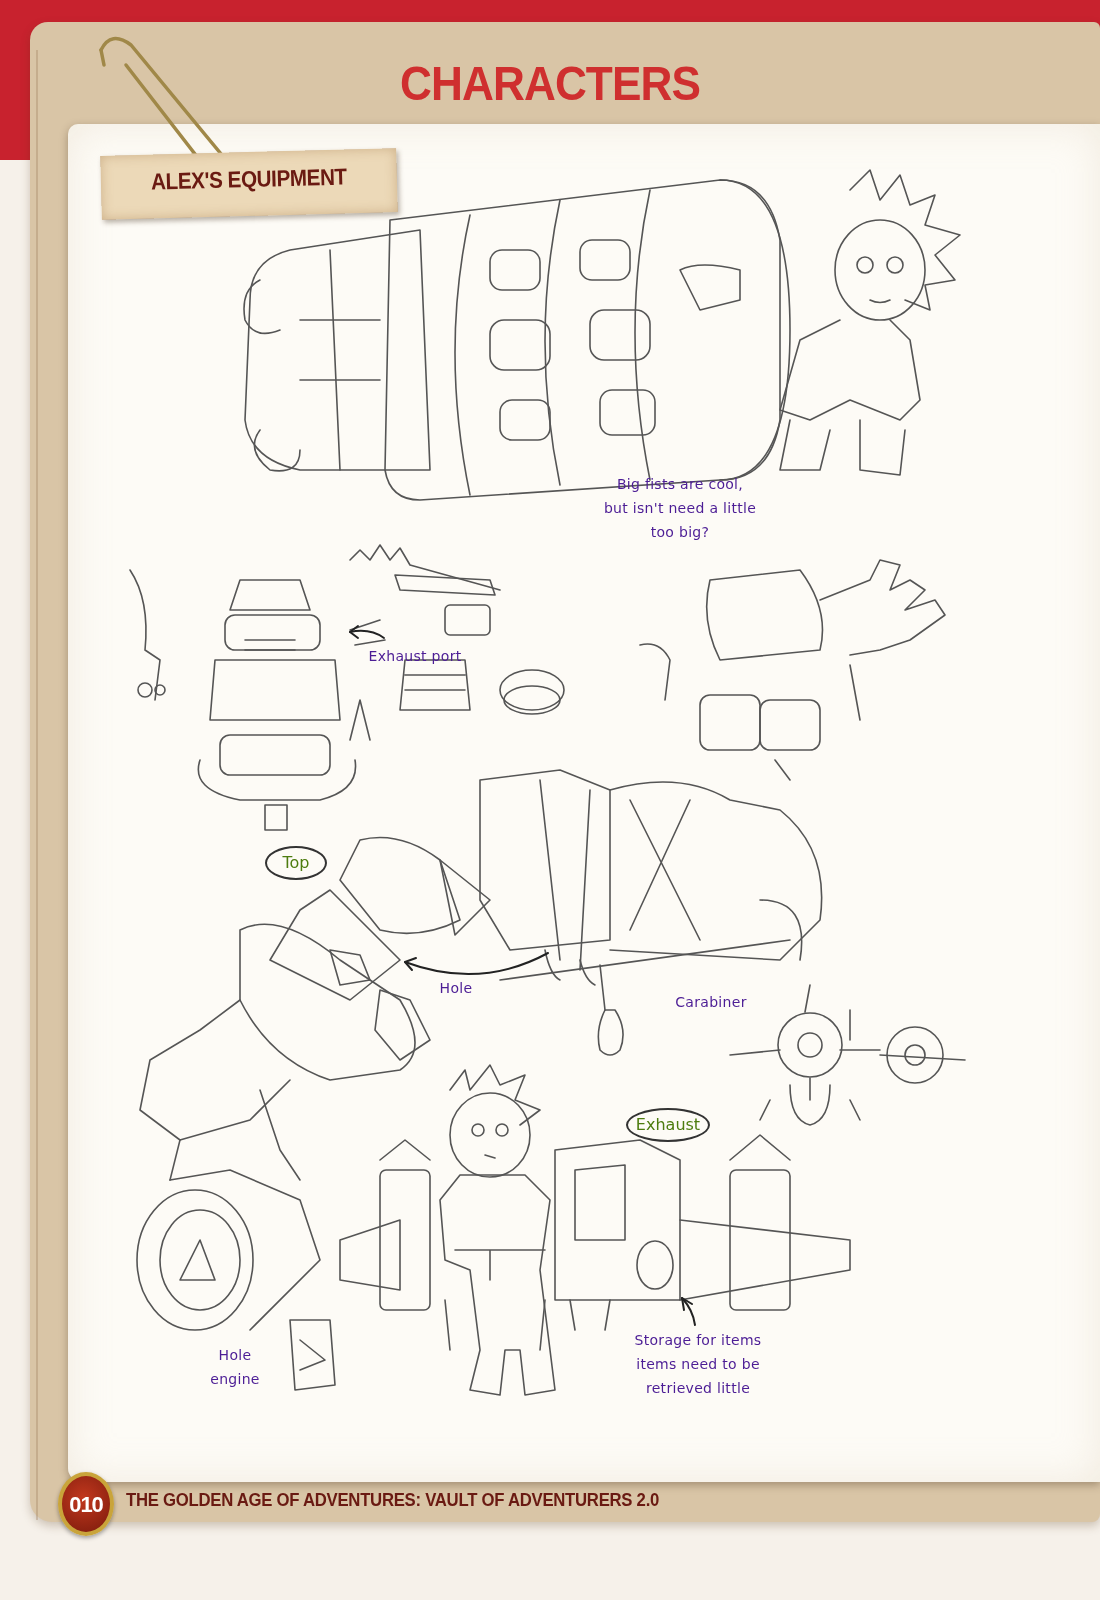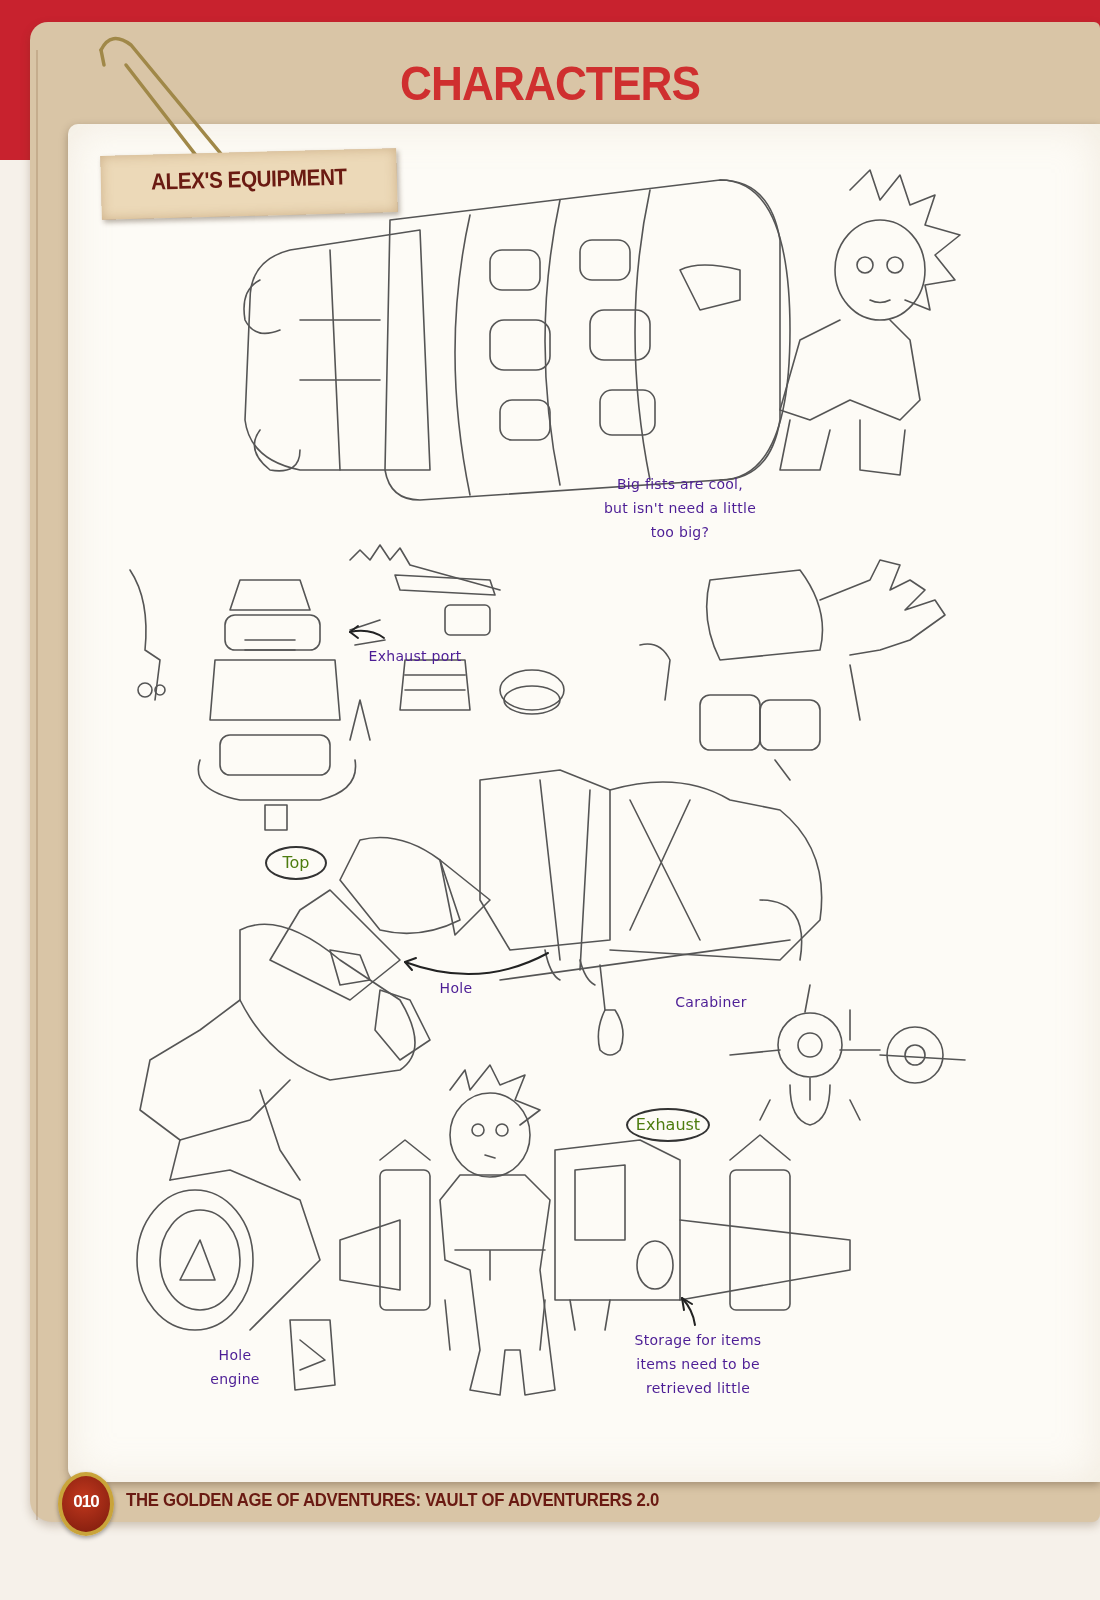--- a/index.html
+++ b/index.html
@@ -58,21 +58,21 @@
   }
   .footer-badge {
     position: absolute; left: 58px; top: 1472px; width: 48px; height: 56px;
     border-radius: 50%;
     background: radial-gradient(circle at 45% 40%, #c2381e, #7a1a0c);
     border: 4px solid #c9a43a;
     box-shadow: 0 2px 4px rgba(0,0,0,0.35);
   }
   .footer-badge span {
     position: absolute; left: 0; top: 16px; width: 100%; text-align: center;
-    color: #fff; font-weight: bold; font-size: 17px; letter-spacing: -1px;
+    color: #fff; font-weight: bold; font-size: 22px; letter-spacing: -1px;
   }
   .footer-text {
     position: absolute; left: 126px; top: 1490px;
     font-weight: bold; font-size: 18px; color: #6a1a12; letter-spacing: -0.3px;
     transform-origin: left center; transform: scaleX(0.93);
   }
 </style>
 </head>
 <body>
 

